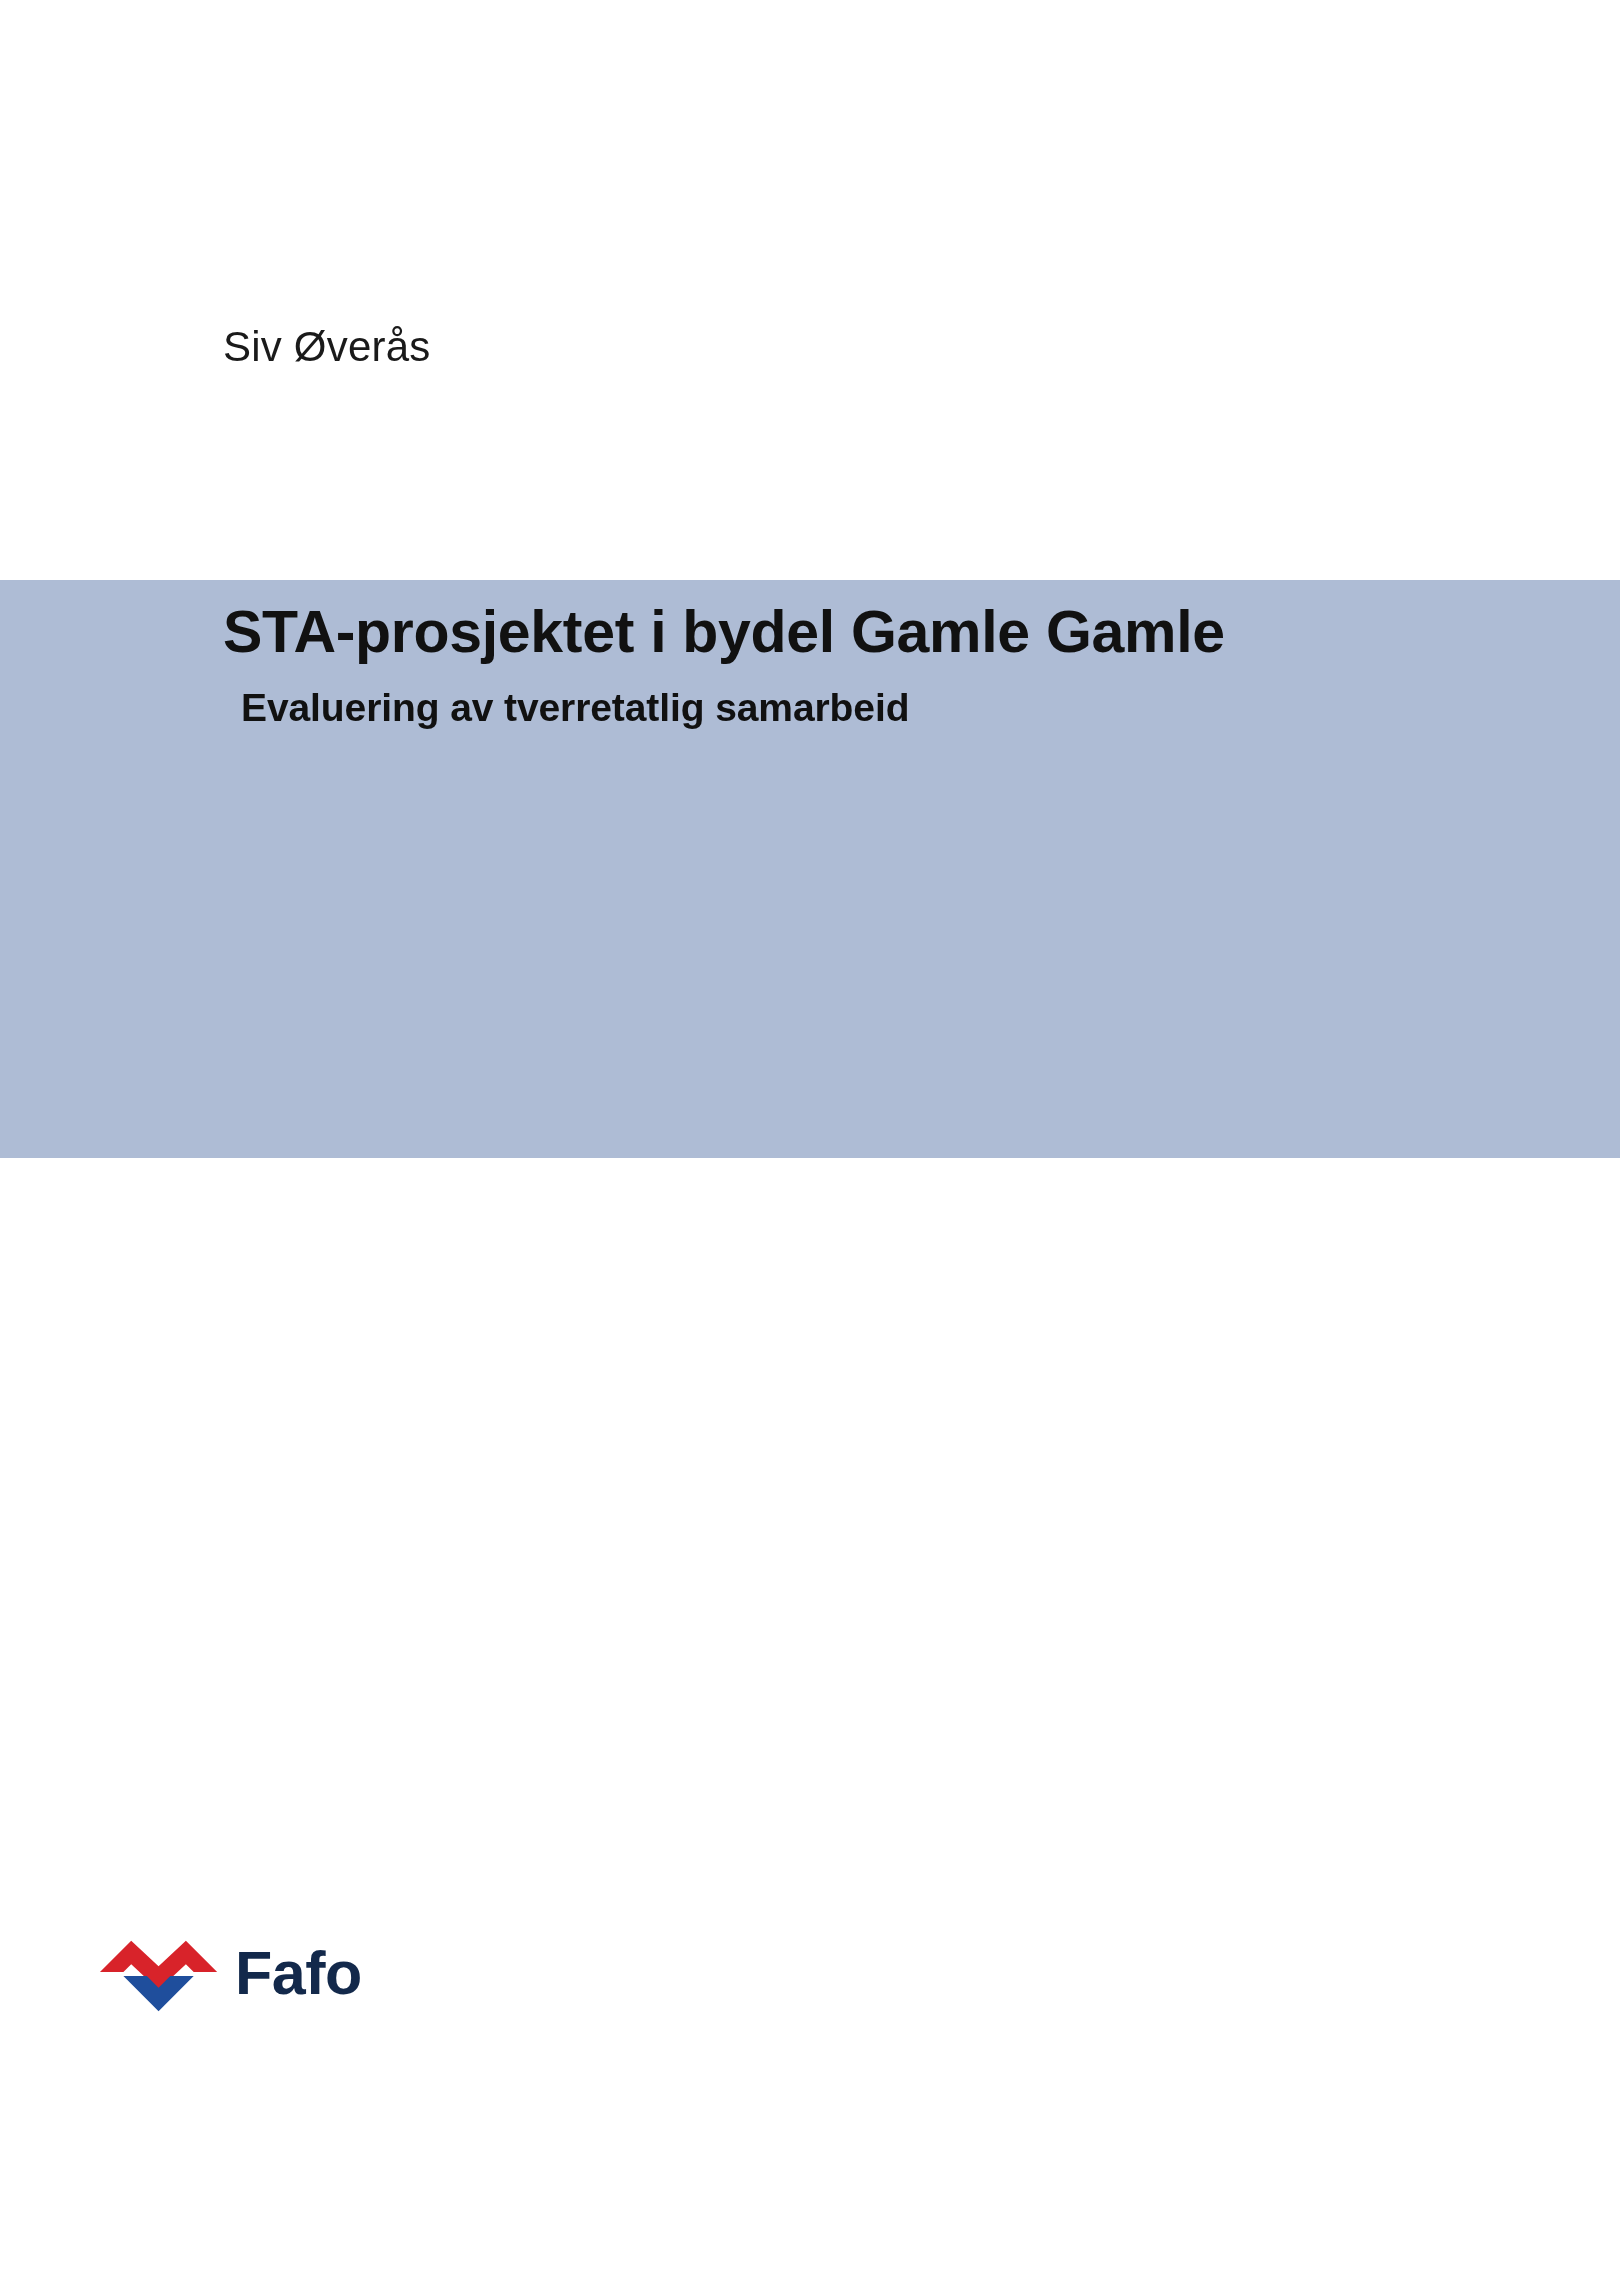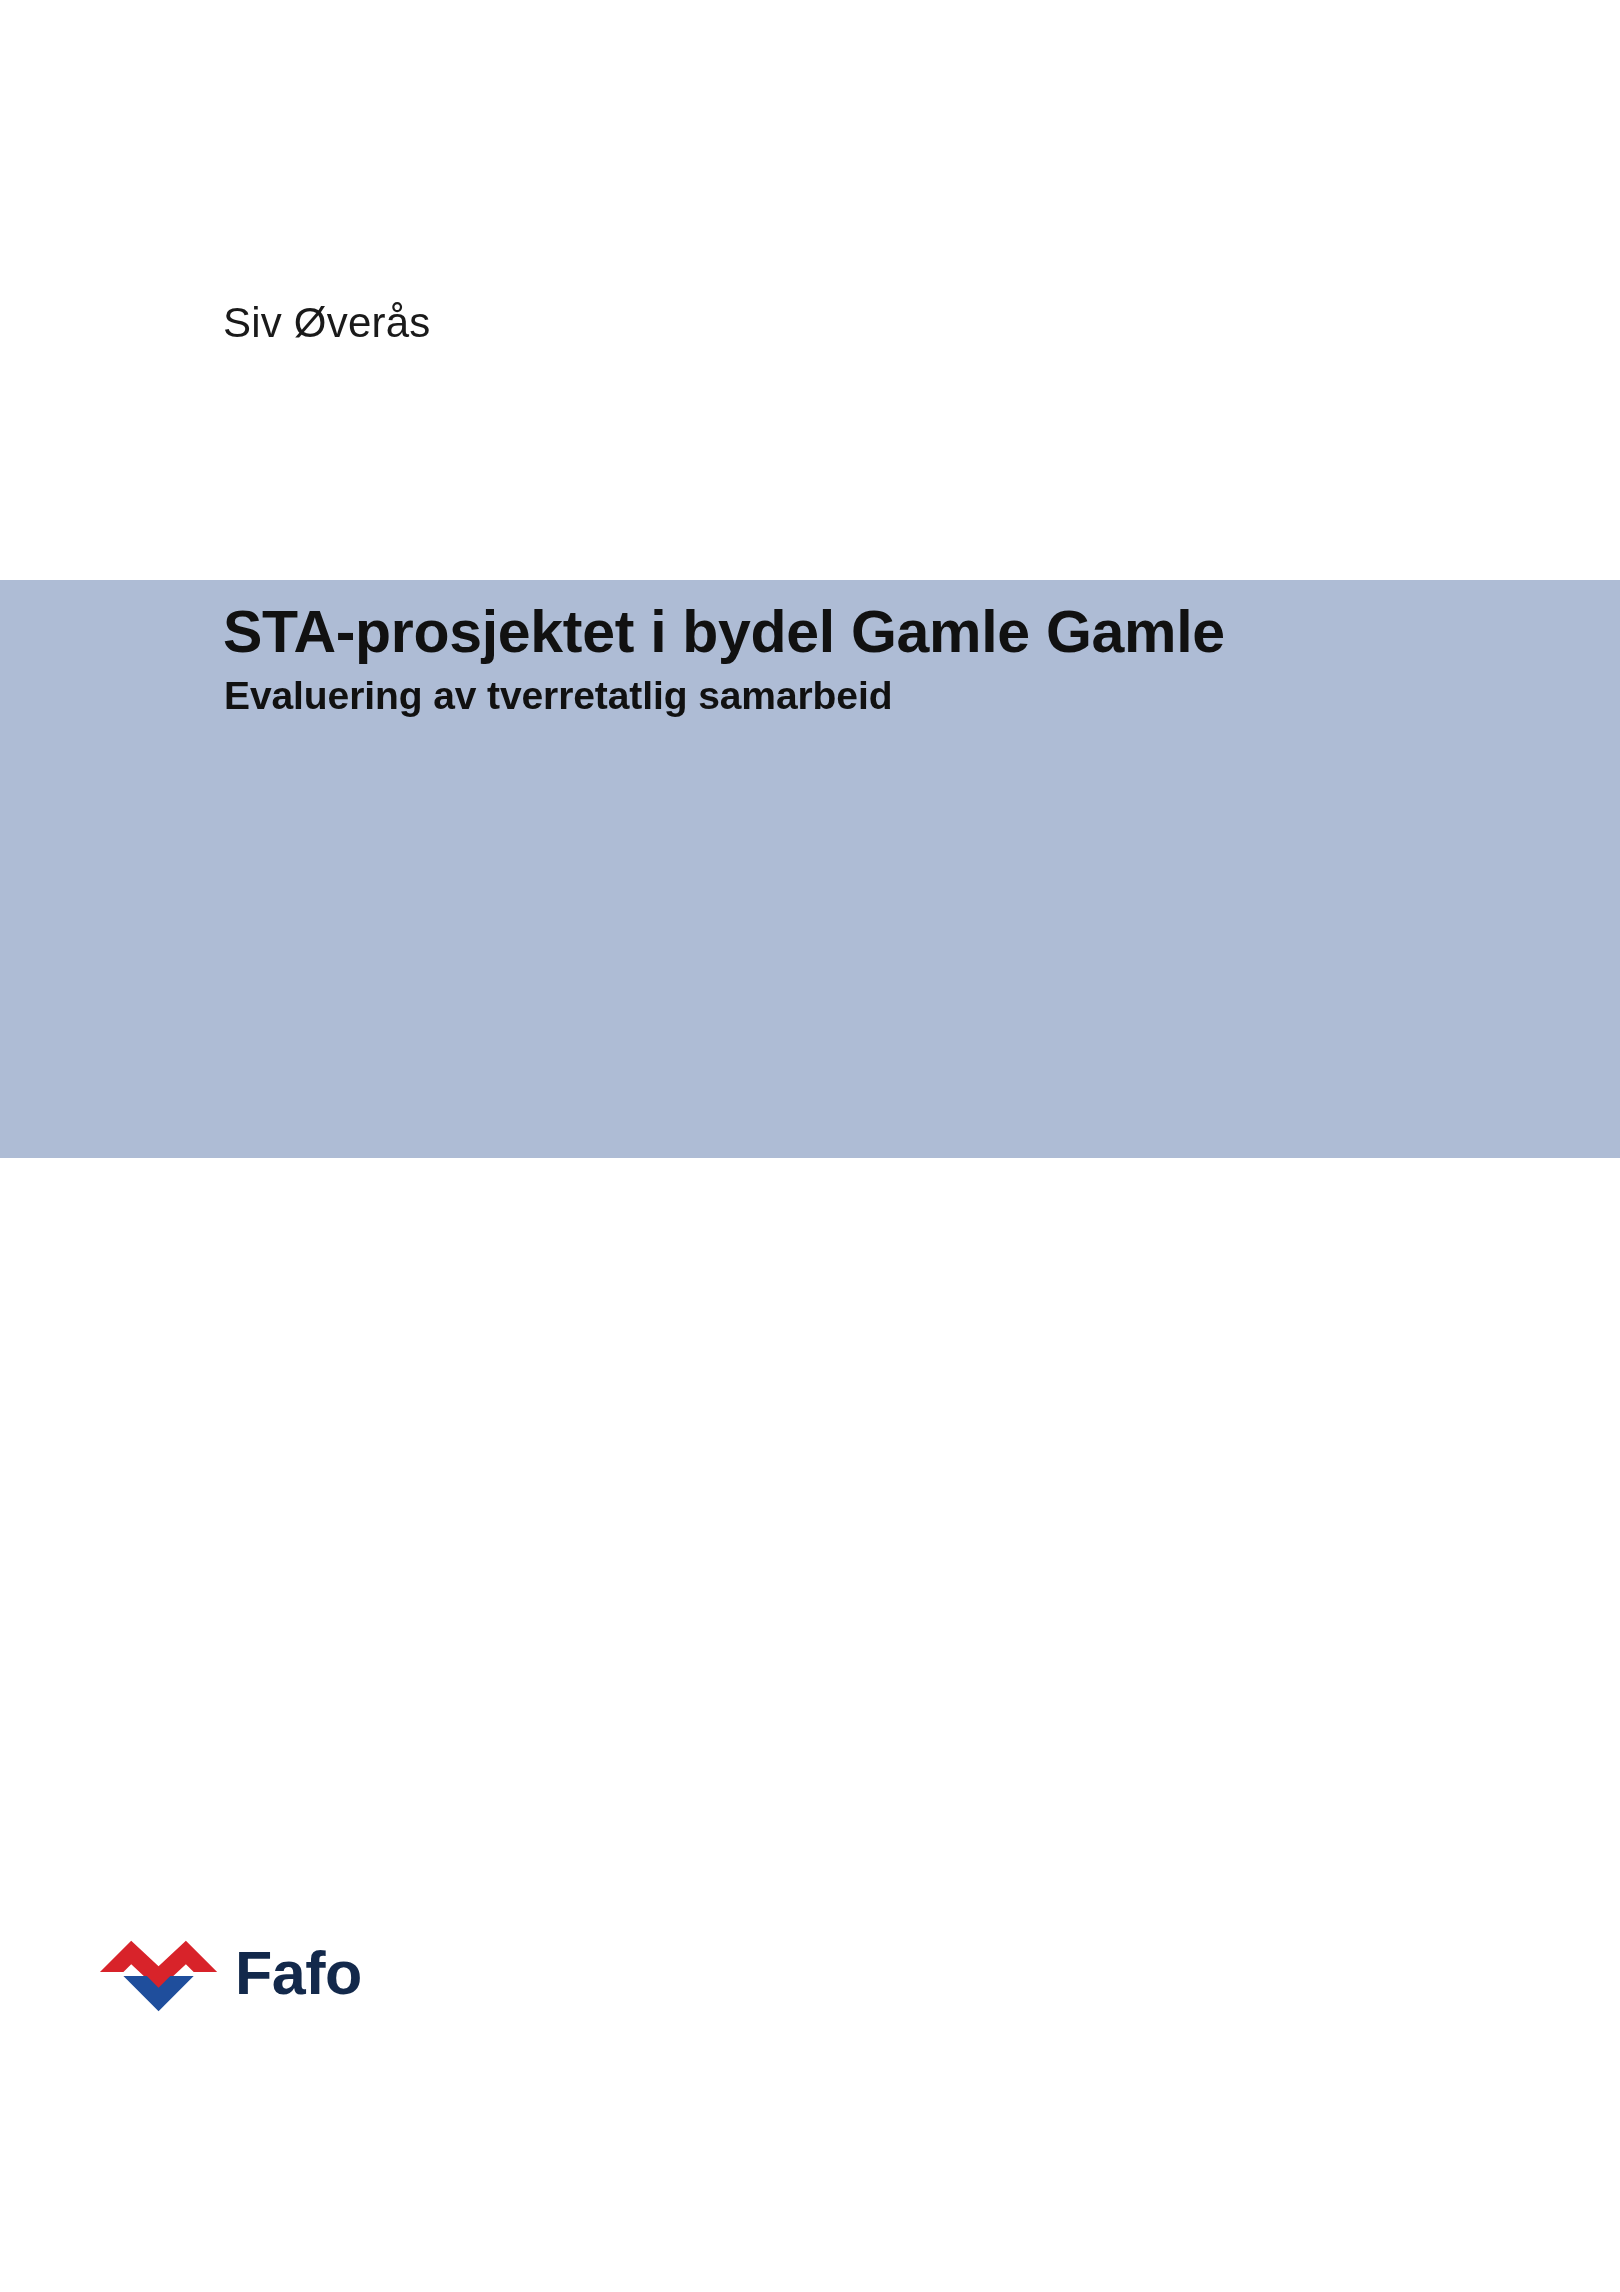--- a/index.html
+++ b/index.html
@@ -18,21 +18,21 @@
   .page {
     position: absolute;
     inset: 0;
     background: #ffffff;
   }
 
   
   .author {
     position: absolute;
     left: 223px;
-    top: 300px;
+    top: 324px;
     font-size: 42px;
     font-weight: 400;
     color: #1a1a1a;
     letter-spacing: 0.2px;
     line-height: 1.1;
   }
 
   
   .title-band {
     position: absolute;
@@ -58,21 +58,21 @@
     letter-spacing: -0.3px;
     margin: 0 0 5.9px 0;
   }
 
   .subtitle-line {
     font-size: 39px;
     font-weight: 700;
     color: #111111;
     line-height: 1.28;
     letter-spacing: -0.1px;
-    margin: 1px;
+    margin: 18px;
   }
 
   
   .logo {
     position: absolute;
     left: 98px;
     top: 1933px;
     display: flex;
     align-items: center;
     gap: 12px;

